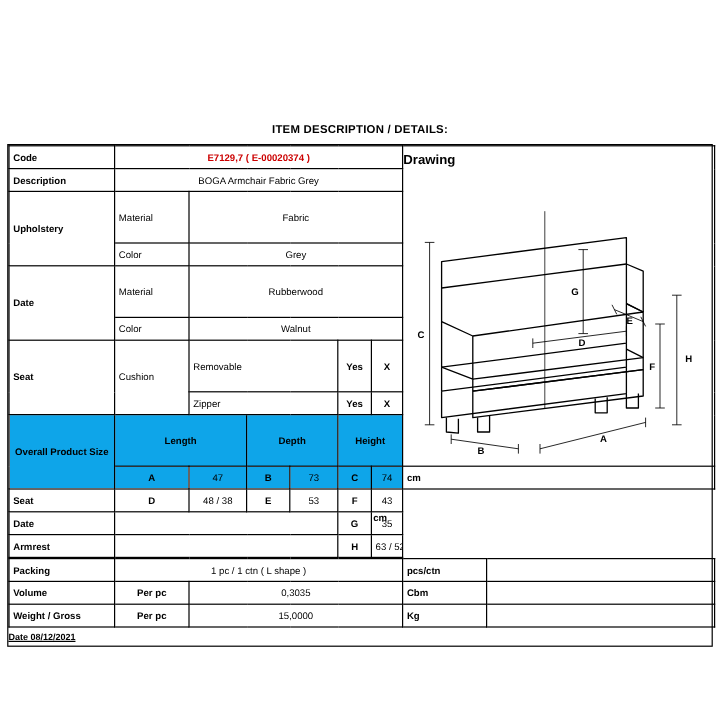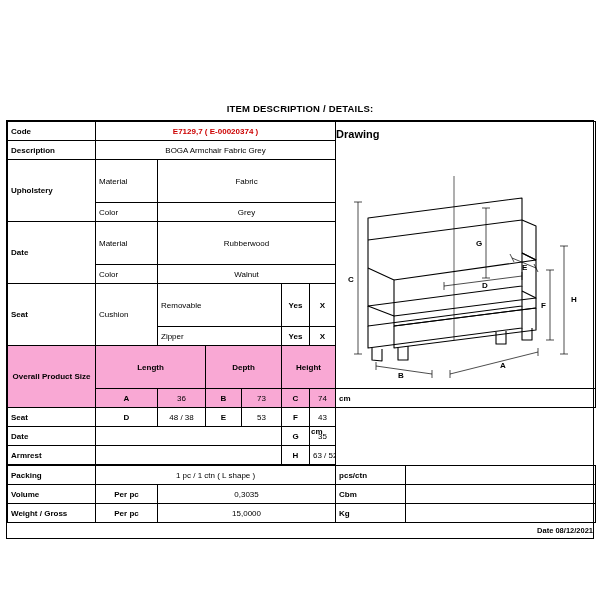--- a/index.html
+++ b/index.html
@@ -53,45 +53,46 @@
     overflow: hidden;
     white-space: nowrap;
   }
   .lbl {
     font-weight: bold;
     font-size: 8px;
   }
   .ctr { text-align: center; }
   .bold { font-weight: bold; }
   .red { color: #cc0000; font-weight: bold; }
-  .yellow { background: #f9a8d4; }
+  .yellow { background: #0ea5e9; }
   .nob { border: none !important; }
   .noright { border-right: none !important; }
 
   
   .drawing-head {
     text-align: left;
     font-weight: bold;
     font-size: 11px;
   }
   .drawing-box {
     position: relative;
     height: 100%;
     width: 100%;
   }
   .drawing-box svg { display: block; }
 
   
   .lower { margin-top: 0; }
 
   .date-bar {
-    text-align: right;
+    text-align: left;
     font-size: 7.5px;
     font-weight: bold;
     padding: 3px 0;
+    text-decoration: underline;
   }
 </style>
 </head>
 <body>
 
 <div id="sheet">
 
   <div class="title">ITEM DESCRIPTION / DETAILS:</div>
 
   <div class="spec-area">
@@ -235,21 +236,21 @@
       </tr>
 
       <tr>
         <td rowspan="2" class="lbl yellow ctr" style="white-space:normal; line-height:10px;">Overall Product Size</td>
         <td colspan="2" class="ctr lbl yellow">Length</td>
         <td colspan="2" class="ctr lbl yellow">Depth</td>
         <td colspan="2" class="ctr lbl yellow">Height</td>
       </tr>
       <tr>
         <td class="ctr bold yellow">A</td>
-        <td class="ctr yellow">36</td>
+        <td class="ctr yellow">47</td>
         <td class="ctr bold yellow">B</td>
         <td class="ctr yellow">73</td>
         <td class="ctr bold yellow">C</td>
         <td class="ctr yellow">74</td>
         <td class="lbl" style="border-left:1px solid #000;">cm</td>
       </tr>
 
       <tr>
         <td class="lbl">Seat</td>
         <td class="ctr bold">D</td>

